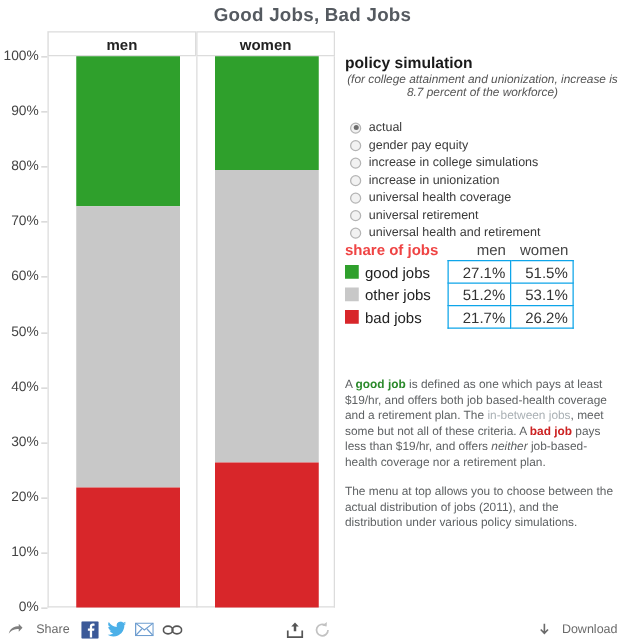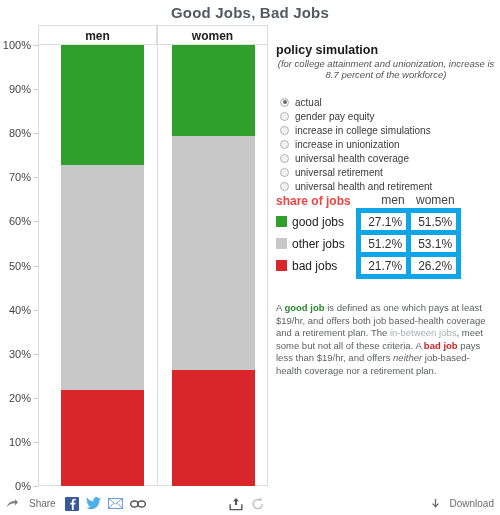--- a/index.html
+++ b/index.html
@@ -191,21 +191,21 @@
   }
   .sh-name {
     text-align: left;
     color: #222222;
     white-space: nowrap;
     padding-right: 8px !important;
   }
   .sh-val {
     text-align: right;
     color: #333333;
-    border: 5px solid #0ea5e9;
+    border: 1px solid #0ea5e9;
     padding-right: 4px !important;
     background: #fff;
   }
   .swatch {
     display: inline-block;
     width: 11px;
     height: 11px;
     vertical-align: -1px;
     margin-right: 5px;
   }
@@ -378,20 +378,21 @@
           <td class="sh-name"><span class="swatch sw-bad"></span><span>bad jobs</span></td>
           <td class="sh-val">21.7%</td>
           <td class="sh-val">26.2%</td>
         </tr>
       </tbody>
   </table>
 </div>
 
 <div id="copy">
   <p><span>A </span><span class="kw-good">good job</span><span> is defined as one which pays at least $19/hr, and offers both job based-health coverage and a retirement plan. The </span><span class="kw-mid">in-between jobs</span><span>, meet some but not all of these criteria. A </span><span class="kw-bad">bad job</span><span> pays less than $19/hr, and offers </span><span class="ital">neither</span><span> job-based-health coverage nor a retirement plan.</span></p>
+  <p>The menu at top allows you to choose between the actual distribution of jobs (2011), and the distribution under various policy simulations.</p>
 </div>
 
 <div id="bottom">
 
   <div id="share-group">
     <span class="icon-btn">
       <svg width="13" height="11" viewBox="0 0 13 11">
           <path d="M1 9 C2 4, 6 3, 9 3 L9 1 L12 4.2 L9 7.4 L9 5.2 C6 5.2, 3 6, 1 9 Z" fill="#808080"></path>
         </svg>
     </span>

